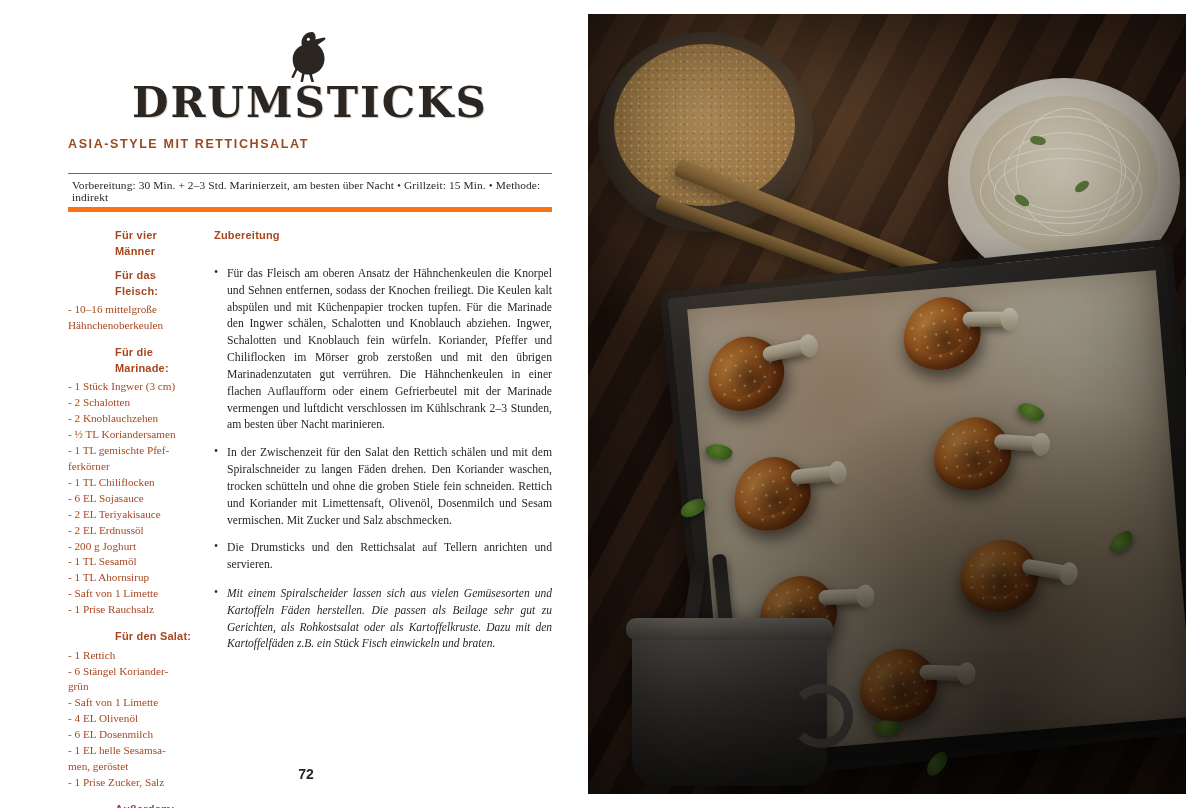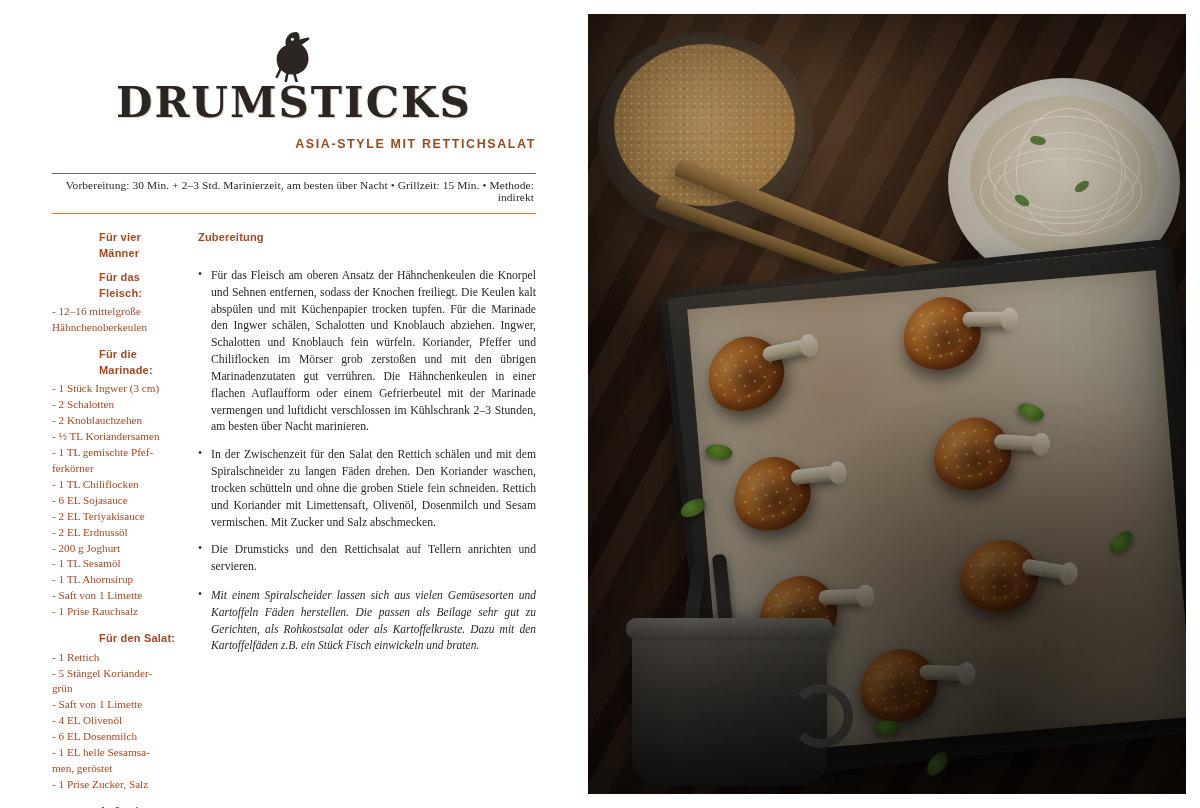--- a/index.html
+++ b/index.html
@@ -17,21 +17,21 @@
   .page {
     position: relative;
     width: 1200px;
     height: 808px;
     background: #ffffff;
   }
 
   
   .left-page {
     position: absolute;
-    left: 0;
+    left: 16px;
     top: 0;
     width: 580px;
     height: 808px;
     box-sizing: border-box;
     padding: 18px 44px 10px 52px;
   }
 
   .chicken-icon {
     width: 100%;
     text-align: center;
@@ -45,39 +45,38 @@
     font-family: "DejaVu Serif", serif;
     font-weight: bold;
     font-size: 42px;
     letter-spacing: 2px;
     color: #2b2622;
     margin-top: -4px;
     line-height: 1;
     text-shadow: 1px 1px 0 #d9d2c8;
   }
   .subtitle {
-    text-align: right;
+    text-align: left;
     font-family: "Liberation Sans", sans-serif;
     font-weight: bold;
     font-size: 12.5px;
     letter-spacing: 1.6px;
     color: #9a4a20;
     margin-top: 13px;
   }
 
   .meta-box {
     margin-top: 22px;
     border-top: 1px solid #6f6a63;
-    border-bottom: 1px solid #f97316;
-    padding: 5px 2px 10px 4px;
+    border-bottom: 5px solid #f97316;
+    padding: 5px 2px 4px 4px;
     font-size: 11.4px;
     font-family: "Liberation Serif", serif;
     color: #2b2622;
     letter-spacing: 0.1px;
-    text-align: right;
   }
 
   .columns {
     display: flex;
     margin-top: 16px;
   }
   .col-left {
     width: 128px;
     flex: 0 0 128px;
     font-family: "Liberation Serif", serif;
@@ -410,21 +409,21 @@
 
     <div class="meta-box">Vorbereitung: 30 Min. + 2–3 Std. Marinierzeit, am besten über Nacht • Grillzeit: 15 Min. • Methode: indirekt</div>
 
     <div class="columns">
 
       <div class="col-left">
         <div class="ing-head top">Für vier Männer</div>
 
         <div class="ing-group">
           <div class="ing-head">Für das Fleisch:</div>
-          <div class="ing-item">- 12–16 mittelgroße</div>
+          <div class="ing-item">- 10–16 mittelgroße</div>
           <div class="ing-item">  Hähnchenoberkeulen</div>
         </div>
 
         <div class="ing-group">
           <div class="ing-head">Für die Marinade:</div>
           <div class="ing-item">- 1 Stück Ingwer (3 cm)</div>
           <div class="ing-item">- 2 Schalotten</div>
           <div class="ing-item">- 2 Knoblauchzehen</div>
           <div class="ing-item">- ½ TL Koriandersamen</div>
           <div class="ing-item">- 1 TL gemischte Pfef-</div>
@@ -436,21 +435,21 @@
           <div class="ing-item">- 200 g Joghurt</div>
           <div class="ing-item">- 1 TL Sesamöl</div>
           <div class="ing-item">- 1 TL Ahornsirup</div>
           <div class="ing-item">- Saft von 1 Limette</div>
           <div class="ing-item">- 1 Prise Rauchsalz</div>
         </div>
 
         <div class="ing-group">
           <div class="ing-head">Für den Salat:</div>
           <div class="ing-item">- 1 Rettich</div>
-          <div class="ing-item">- 5 Stängel Koriander-</div>
+          <div class="ing-item">- 6 Stängel Koriander-</div>
           <div class="ing-item">  grün</div>
           <div class="ing-item">- Saft von 1 Limette</div>
           <div class="ing-item">- 4 EL Olivenöl</div>
           <div class="ing-item">- 6 EL Dosenmilch</div>
           <div class="ing-item">- 1 EL helle Sesamsa-</div>
           <div class="ing-item">  men, geröstet</div>
           <div class="ing-item">- 1 Prise Zucker, Salz</div>
         </div>
 
         <div class="ing-group">
@@ -466,20 +465,21 @@
         <div class="steps-head">Zubereitung</div>
 
         <div class="step">Für das Fleisch am oberen Ansatz der Hähnchenkeulen die Knorpel und Sehnen entfernen, sodass der Knochen freiliegt. Die Keulen kalt abspülen und mit Küchenpapier trocken tupfen. Für die Marinade den Ingwer schälen, Schalotten und Knoblauch abziehen. Ingwer, Schalotten und Knoblauch fein würfeln. Koriander, Pfeffer und Chiliflocken im Mörser grob zerstoßen und mit den übrigen Marinadenzutaten gut verrühren. Die Hähnchenkeulen in einer flachen Auflaufform oder einem Gefrierbeutel mit der Marinade vermengen und luftdicht verschlossen im Kühlschrank 2–3 Stunden, am besten über Nacht marinieren.</div>
         <div class="step">In der Zwischenzeit für den Salat den Rettich schälen und mit dem Spiralschneider zu langen Fäden drehen. Den Koriander waschen, trocken schütteln und ohne die groben Stiele fein schneiden. Rettich und Koriander mit Limettensaft, Olivenöl, Dosenmilch und Sesam vermischen. Mit Zucker und Salz abschmecken.</div>
         <div class="step">Die Drumsticks und den Rettichsalat auf Tellern anrichten und servieren.</div>
 
         <div class="tip">Mit einem Spiralscheider lassen sich aus vielen Gemüsesorten und Kartoffeln Fäden herstellen. Die passen als Beilage sehr gut zu Gerichten, als Rohkostsalat oder als Kartoffelkruste. Dazu mit den Kartoffelfäden z.B. ein Stück Fisch einwickeln und braten.</div>
       </div>
     </div>
 
+    <div class="page-number">72</div>
   </div>
 
   <div class="photo">
     <div class="photo-inner">
       <div class="wood"></div>
 
       <div class="bowl-sesame">
         <div class="inner">
             <div class="grain"></div>
           </div>

